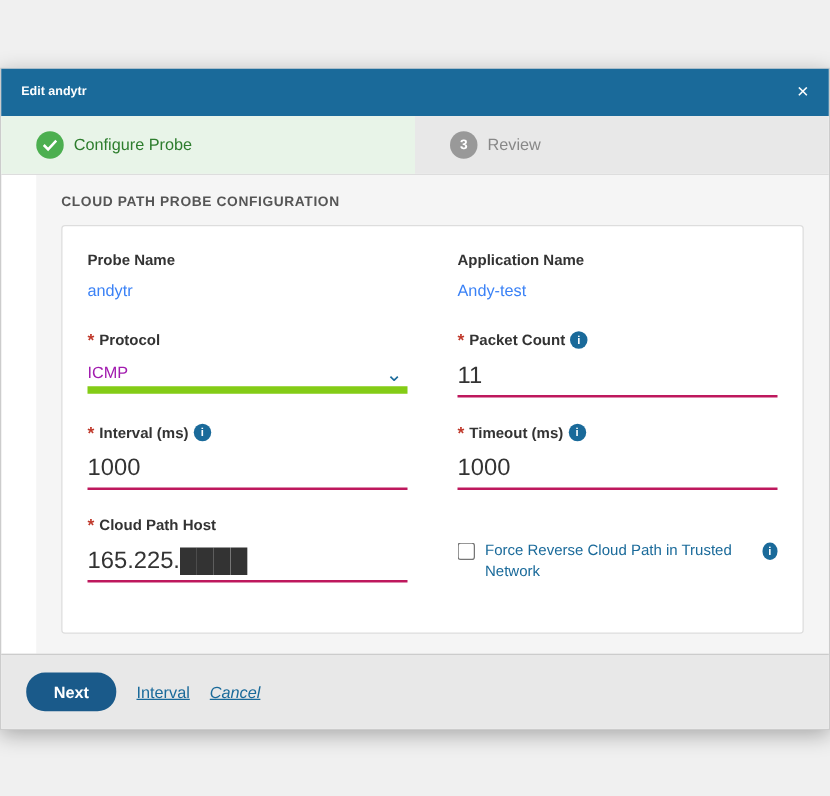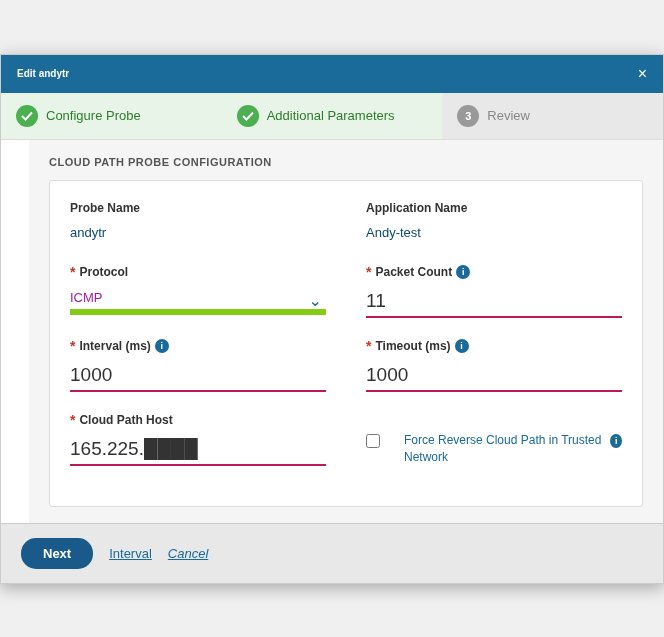--- a/index.html
+++ b/index.html
@@ -37,21 +37,21 @@
     }
     .wizard-steps {
       display: flex;
       background: #f7f7f7;
       border-bottom: 1px solid #ddd;
     }
     .wizard-step {
       flex: 1;
       display: flex;
       align-items: center;
-      padding: 12px 15px;
+      padding: 12px 28px;
       gap: 8px;
       font-size: 13px;
       color: #555;
     }
     .wizard-step.current {
       background: #e8f4e8;
       color: #2d7d2d;
     }
     .wizard-step.inactive {
       background: #e8e8e8;
@@ -127,21 +127,21 @@
       height: 14px;
       border-radius: 50%;
       background: #1a6a9a;
       color: #fff;
       font-size: 9px;
       font-weight: bold;
       cursor: pointer;
     }
     .form-value {
       font-size: 13px;
-      color: #0c4a6e;
+      color: #3b82f6;
       padding: 4px 0;
     }
     .form-input {
       width: 100%;
       border: none;
       border-bottom: 2px solid #be185d;
       outline: none;
       font-size: 19px;
       padding: 4px 0;
       color: #333;
@@ -168,21 +168,21 @@
       right: 4px;
       top: 50%;
       transform: translateY(-50%);
       color: #1a6a9a;
       pointer-events: none;
       font-size: 16px;
     }
     .checkbox-row {
       display: flex;
       align-items: flex-start;
-      gap: 24px;
+      gap: 8px;
     }
     .checkbox-input {
       width: 14px;
       height: 14px;
       margin-top: 2px;
       cursor: pointer;
       flex-shrink: 0;
     }
     .checkbox-label {
       font-size: 12px;
@@ -237,28 +237,20 @@
   </div>
 
   <div class="wizard-steps">
     <div class="wizard-step current">
       <div class="step-circle done">
         <svg width="12" height="12" viewBox="0 0 12 12">
             <polyline points="1,6 4.5,9.5 11,2.5" stroke="white" stroke-width="2" fill="none"></polyline>
           </svg>
       </div>
       <span class="step-label">Configure Probe</span>
-    </div>
-    <div class="wizard-step current">
-      <div class="step-circle done">
-        <svg width="12" height="12" viewBox="0 0 12 12">
-            <polyline points="1,6 4.5,9.5 11,2.5" stroke="white" stroke-width="2" fill="none"></polyline>
-          </svg>
-      </div>
-      <span class="step-label">Additional Parameters</span>
     </div>
     <div class="wizard-step inactive">
       <div class="step-circle gray">3</div>
       <span class="step-label">Review</span>
     </div>
   </div>
 
   <div class="modal-body">
     <div class="section-title">CLOUD PATH PROBE CONFIGURATION</div>
 

